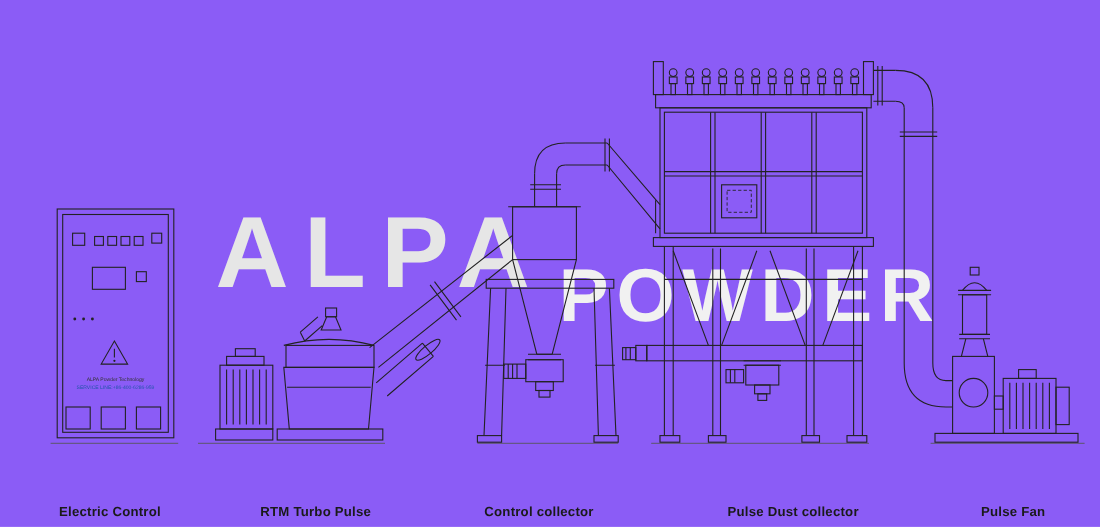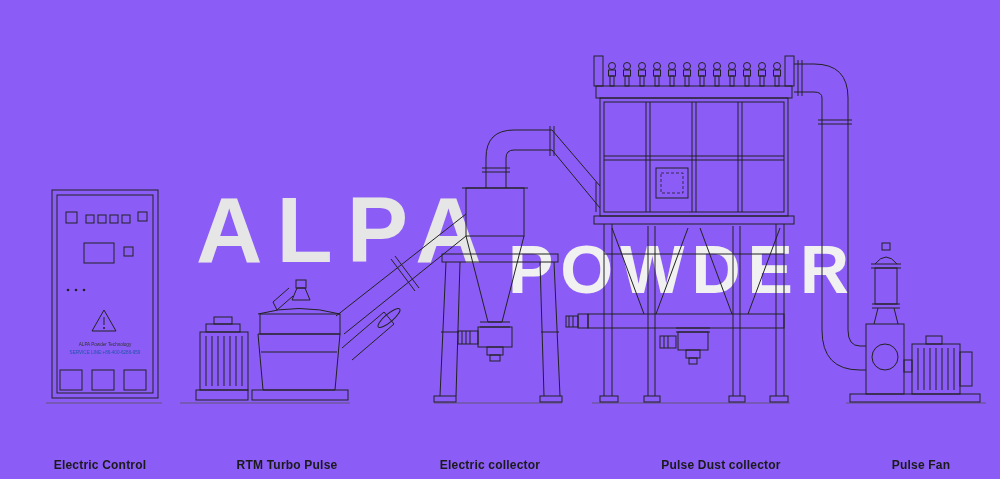--- a/index.html
+++ b/index.html
@@ -230,16 +230,16 @@
         <rect class="ln" x="960" y="352" width="12" height="34"></rect>
       </g>
       <g>
         <rect class="ln" x="850" y="394" width="130" height="8"></rect>
       </g>
     </g>
   </svg>
 
   <div class="eq-label" style="left:100px">Electric Control</div>
   <div class="eq-label" style="left:287px">RTM Turbo Pulse</div>
-  <div class="eq-label" style="left:490px">Electric collector</div>
+  <div class="eq-label" style="left:490px">Control collector</div>
   <div class="eq-label" style="left:721px">Pulse Dust collector</div>
   <div class="eq-label" style="left:921px">Pulse Fan</div>
 </div>
 
 </body></html>

